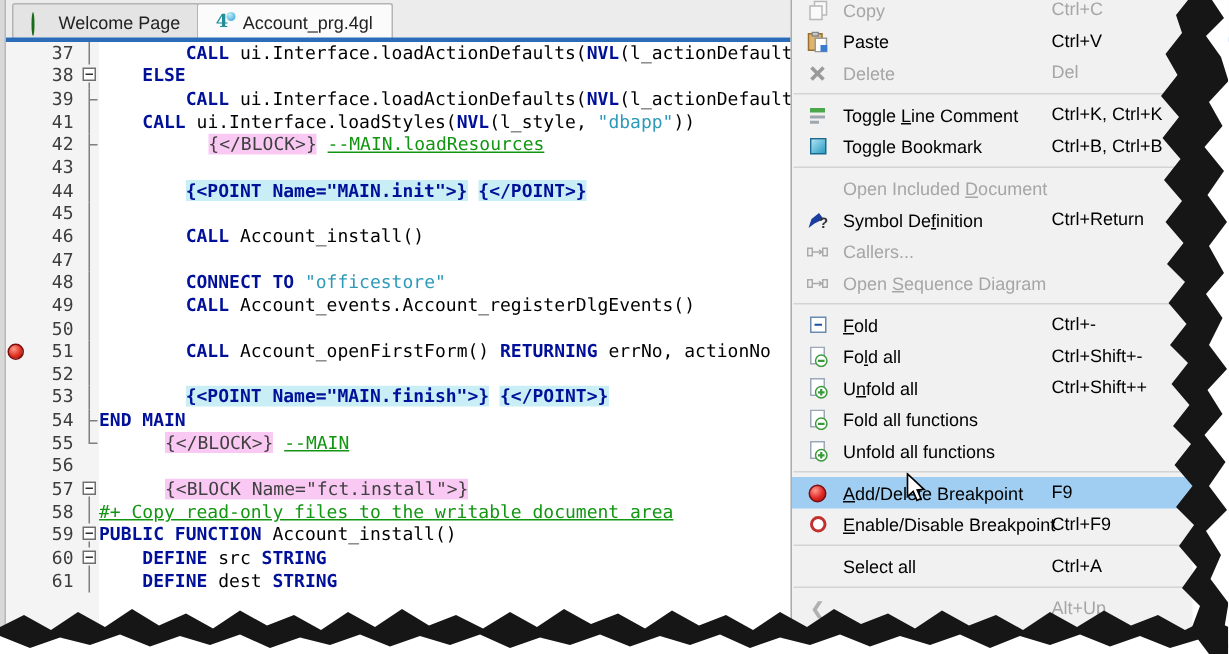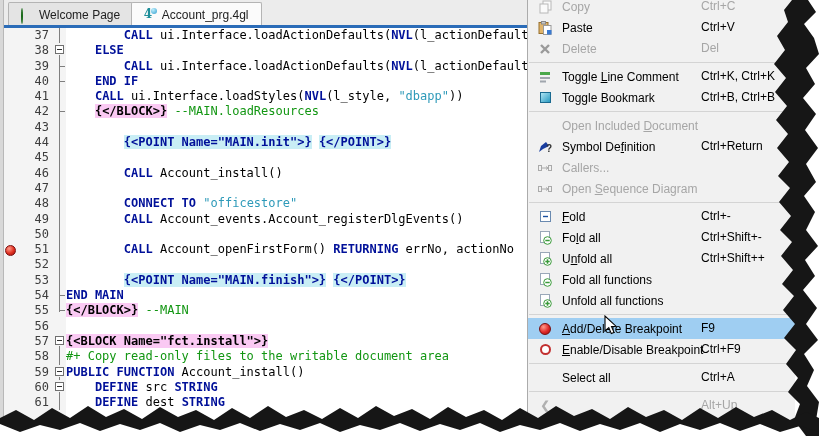--- a/index.html
+++ b/index.html
@@ -36,22 +36,22 @@
   .fold .vl.half{bottom:7px;}
   .fold .vl.below{top:12px;}
   .fold .hl{position:absolute;left:6px;top:7px;width:5px;height:1px;background:#7f7f7f;}
   .fold .fbox{position:absolute;left:1px;top:2px;width:9px;height:9px;border:1px solid #6f6f6f;
               background:#fff;box-sizing:border-box;}
   .fold .fbox::after{content:"";position:absolute;left:1px;right:1px;top:3px;border-top:1px solid #303030;}
   pre.code{margin:0;flex:1;font:12px/15.3px "DejaVu Sans Mono",monospace;color:#000;
            white-space:pre;overflow:hidden;}
   .kw{color:#001099;font-weight:bold;}
   .str{color:#2e9ab9;}
-  .com{color:#129612;}
-  .blk{color:#000000;font-weight:bold;background:#fac9f3;}
+  .com{color:#129612;text-decoration:underline;}
+  .blk{color:#404040;font-weight:normal;background:#fac9f3;margin-left:44px;}
   .pnt{color:#001099;font-weight:bold;background:#c9eef5;}
   
   .menu{position:absolute;left:527px;top:-7px;width:268px;background:#f1f1f1;
         border:1px solid #ababab;border-right:none;box-sizing:border-box;
         padding:2px 0;z-index:5;}
   .mitem{position:relative;height:21px;display:flex;align-items:center;font-size:12px;color:#000000;}
   .mitem.dis{color:#a6a6a6;}
   .mitem.sel{background:#9fcef2;}
   .micon{width:34px;flex:none;display:flex;align-items:center;justify-content:center;}
   .mlabel{flex:none;}
@@ -111,29 +111,20 @@
           <span class="bpm"></span>
           <span class="lnum">39</span>
           <span class="fold">
             <i class="vl"></i>
             <i class="hl"></i>
           </span>
           <pre class="code"><span>        </span><span class="kw">CALL</span><span> ui.Interface.loadActionDefaults(</span><span class="kw">NVL</span><span>(l_actionDefaults,</span></pre>
         </div>
         <div class="crow">
           <span class="bpm"></span>
-          <span class="lnum">40</span>
-          <span class="fold">
-            <i class="vl"></i>
-            <i class="hl"></i>
-          </span>
-          <pre class="code"><span>    </span><span class="kw">END IF</span></pre>
-        </div>
-        <div class="crow">
-          <span class="bpm"></span>
           <span class="lnum">41</span>
           <span class="fold">
             <i class="vl"></i>
           </span>
           <pre class="code"><span>    </span><span class="kw">CALL</span><span> ui.Interface.loadStyles(</span><span class="kw">NVL</span><span>(l_style, </span><span class="str">"dbapp"</span><span>))</span></pre>
         </div>
         <div class="crow">
           <span class="bpm"></span>
           <span class="lnum">42</span>
           <span class="fold">

